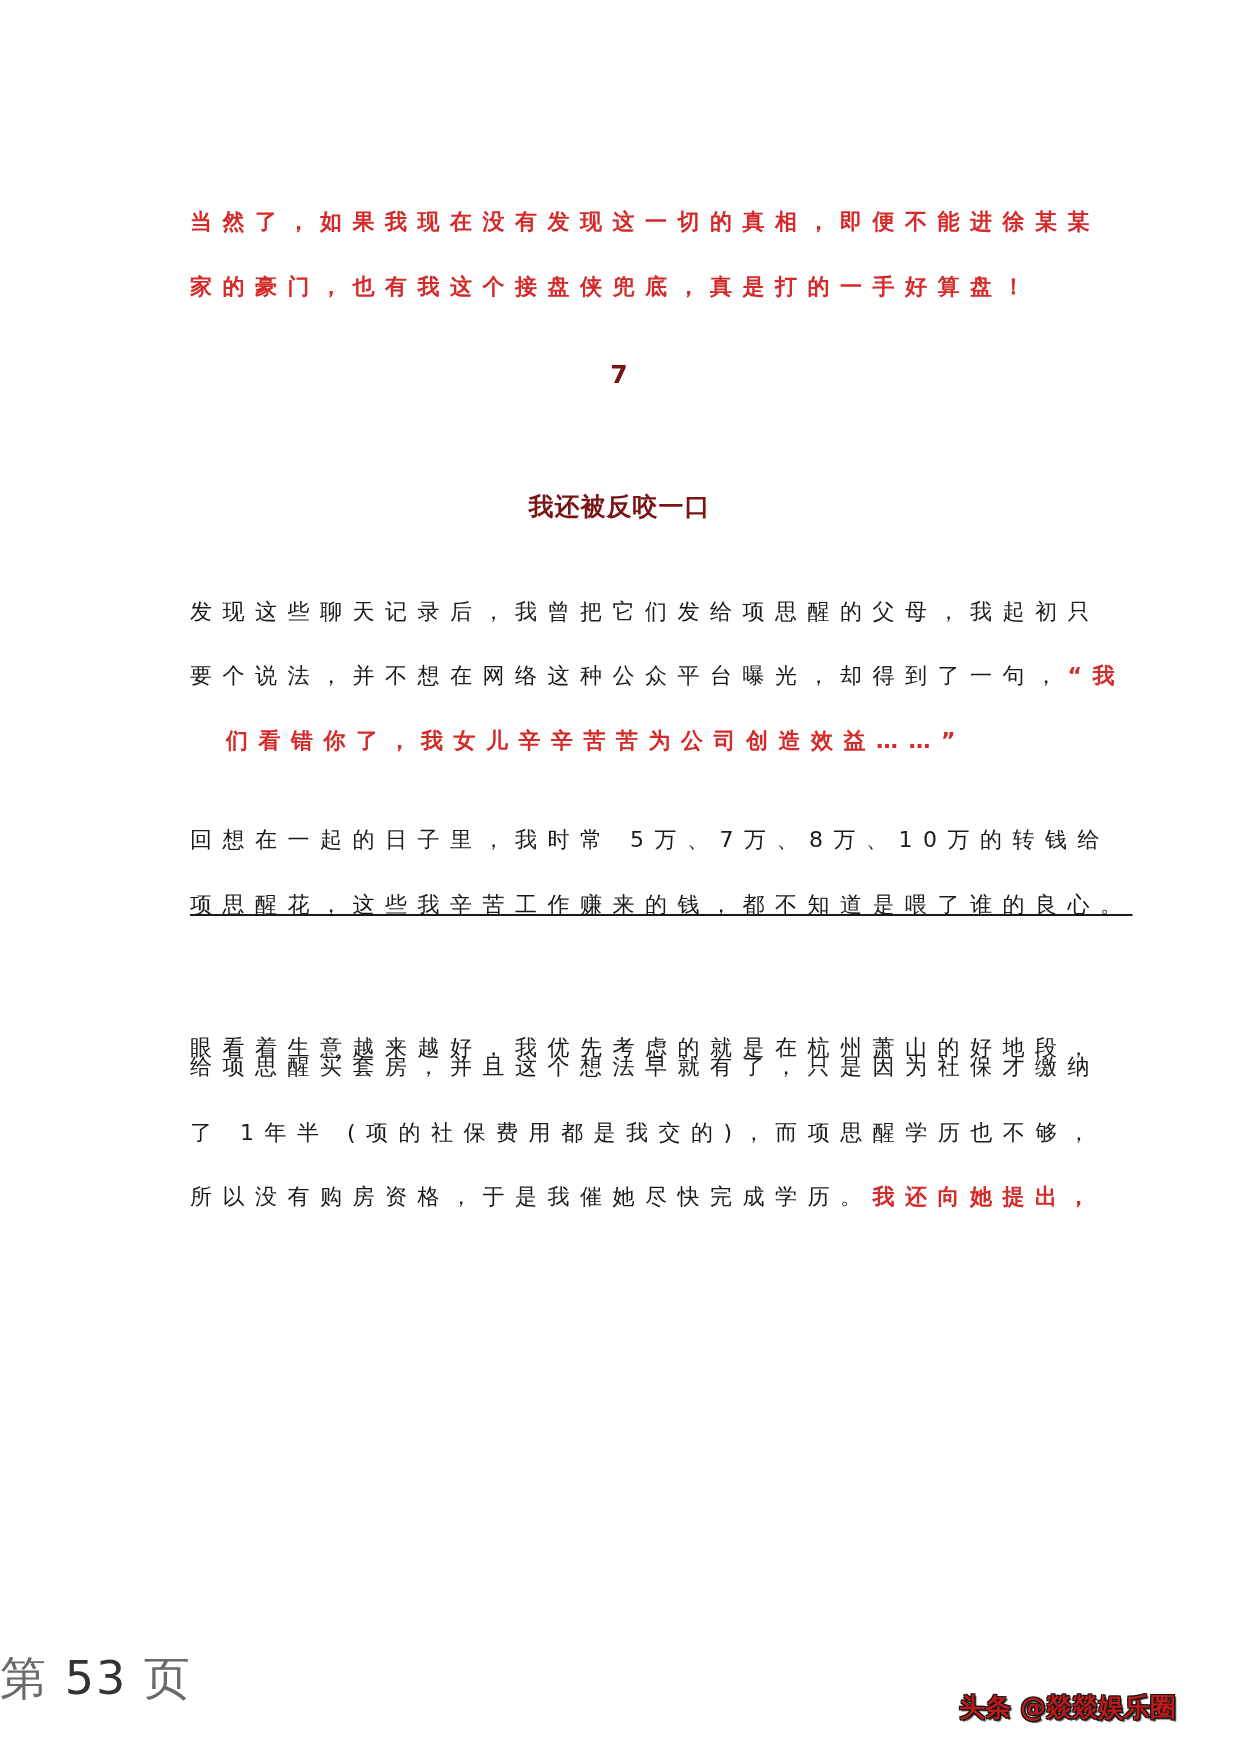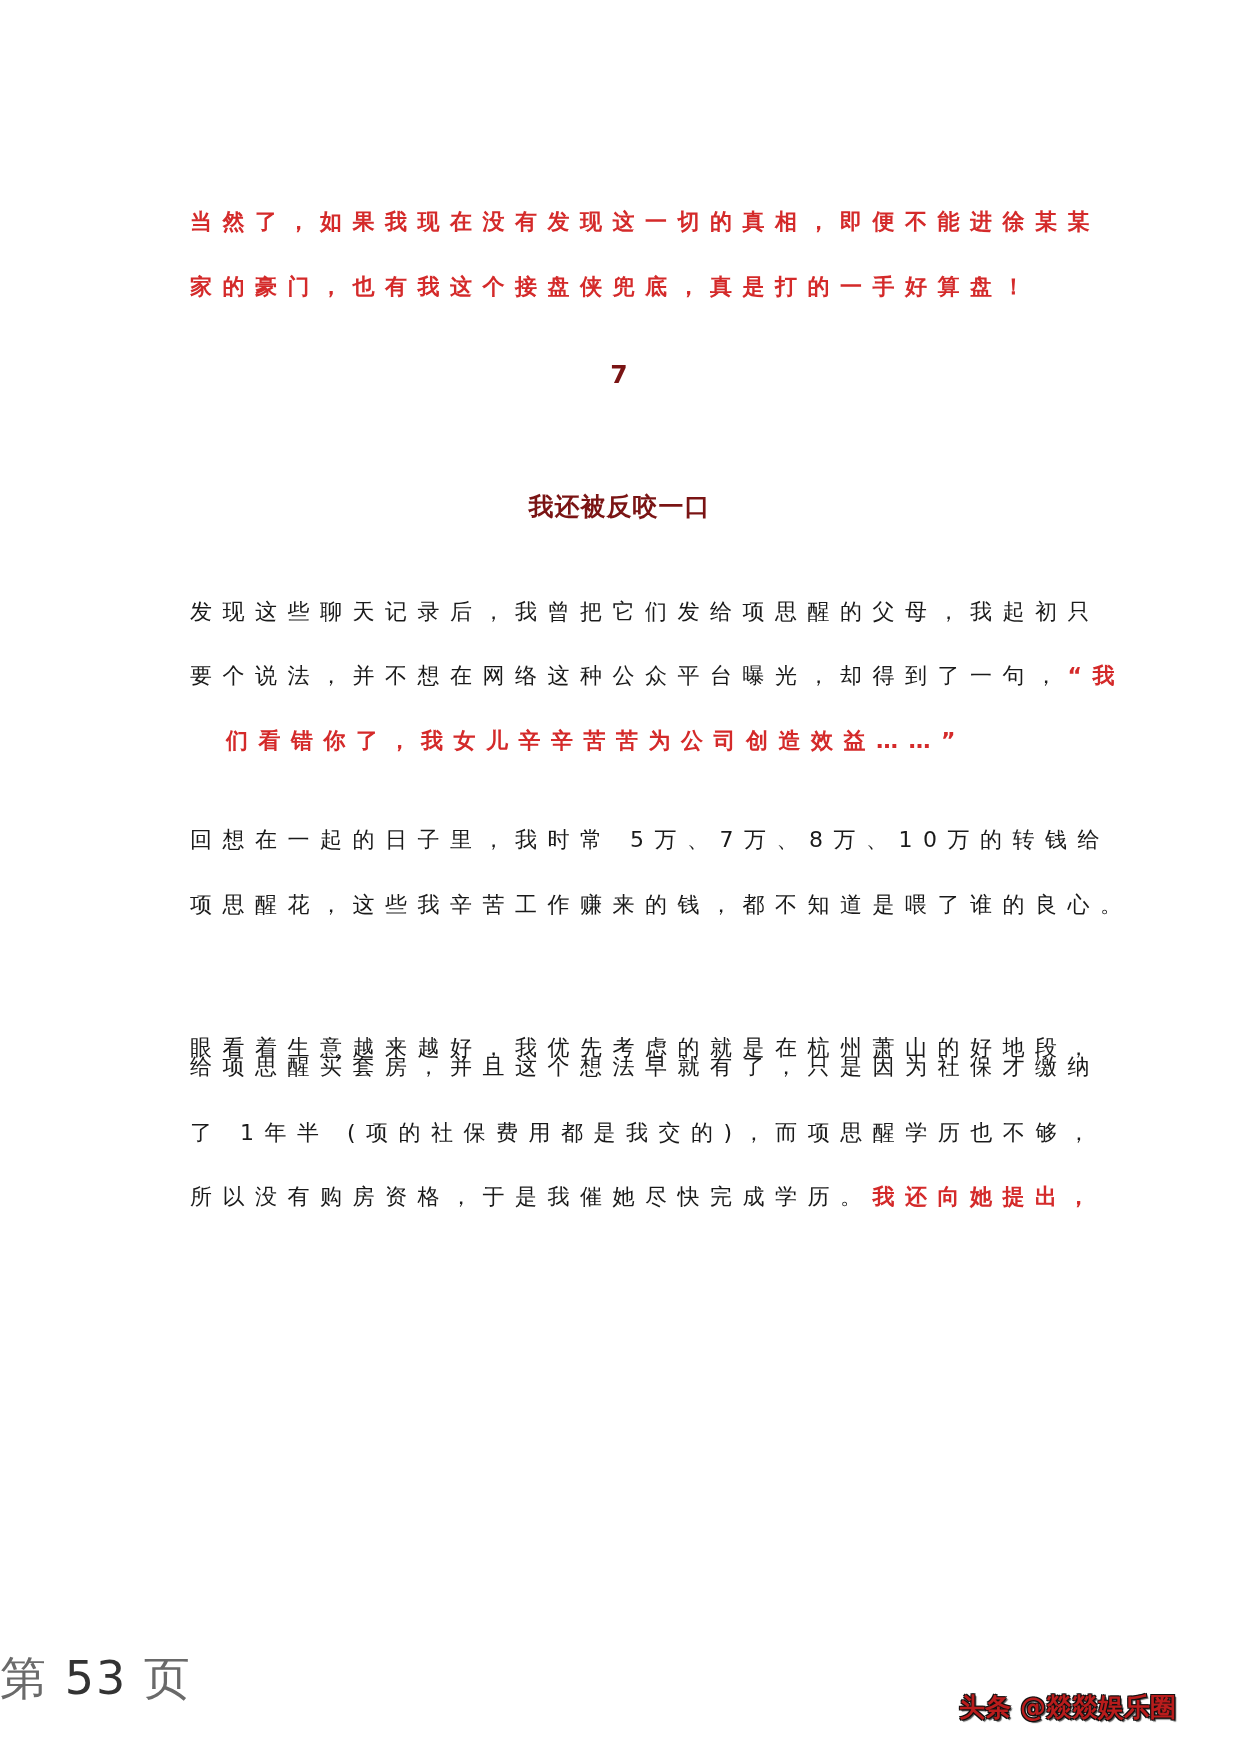--- a/index.html
+++ b/index.html
@@ -29,21 +29,21 @@
   <div class="heading" style="top:358px;">7</div>
   <div class="heading" style="top:490px;">我还被反咬一口</div>
 
   <div class="line" style="top:595px;">发现这些聊天记录后，我曾把它们发给项思醒的父母，我起初只</div>
   <div class="line" style="top:659px;">
     <span>要个说法，并不想在网络这种公众平台曝光，却得到了一句，</span><span class="red">“我</span>
   </div>
   <div class="line red" style="top:724px;margin-left:36px;">们看错你了，我女儿辛辛苦苦为公司创造效益……”</div>
 
   <div class="line" style="top:823px;">回想在一起的日子里，我时常 5万、7万、8万、10万的转钱给</div>
-  <div class="line" style="top:888px;">项思醒花，这些我辛苦工作赚来的钱，都不知道是喂了谁的良心。</div>
+  <div class="line" style="top:888px;text-decoration:underline;">项思醒花，这些我辛苦工作赚来的钱，都不知道是喂了谁的良心。</div>
 
   <div class="line" style="top:1031px;">眼看着生意越来越好，我优先考虑的就是在杭州萧山的好地段，</div>
   <div class="line" style="top:1050px;">给项思醒买套房，并且这个想法早就有了，只是因为社保才缴纳</div>
   <div class="line" style="top:1116px;">了 1年半 (项的社保费用都是我交的)，而项思醒学历也不够，</div>
   <div class="line" style="top:1180px;">
     <span>所以没有购房资格，于是我催她尽快完成学历。</span><span class="red">我还向她提出，</span>
   </div>
 
   <div class="page-num">
     <span>第</span>

